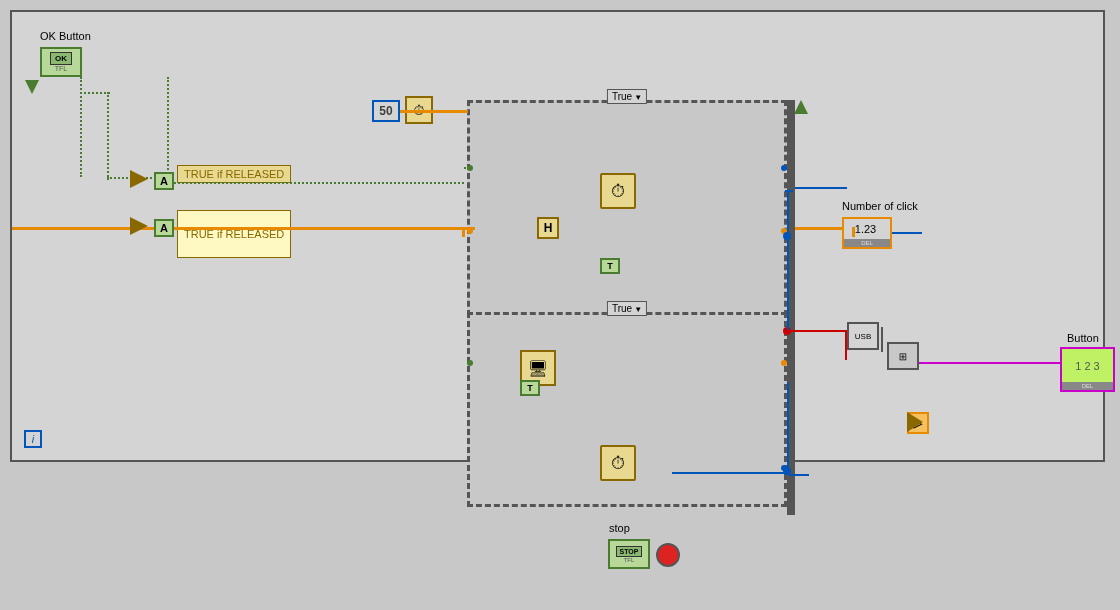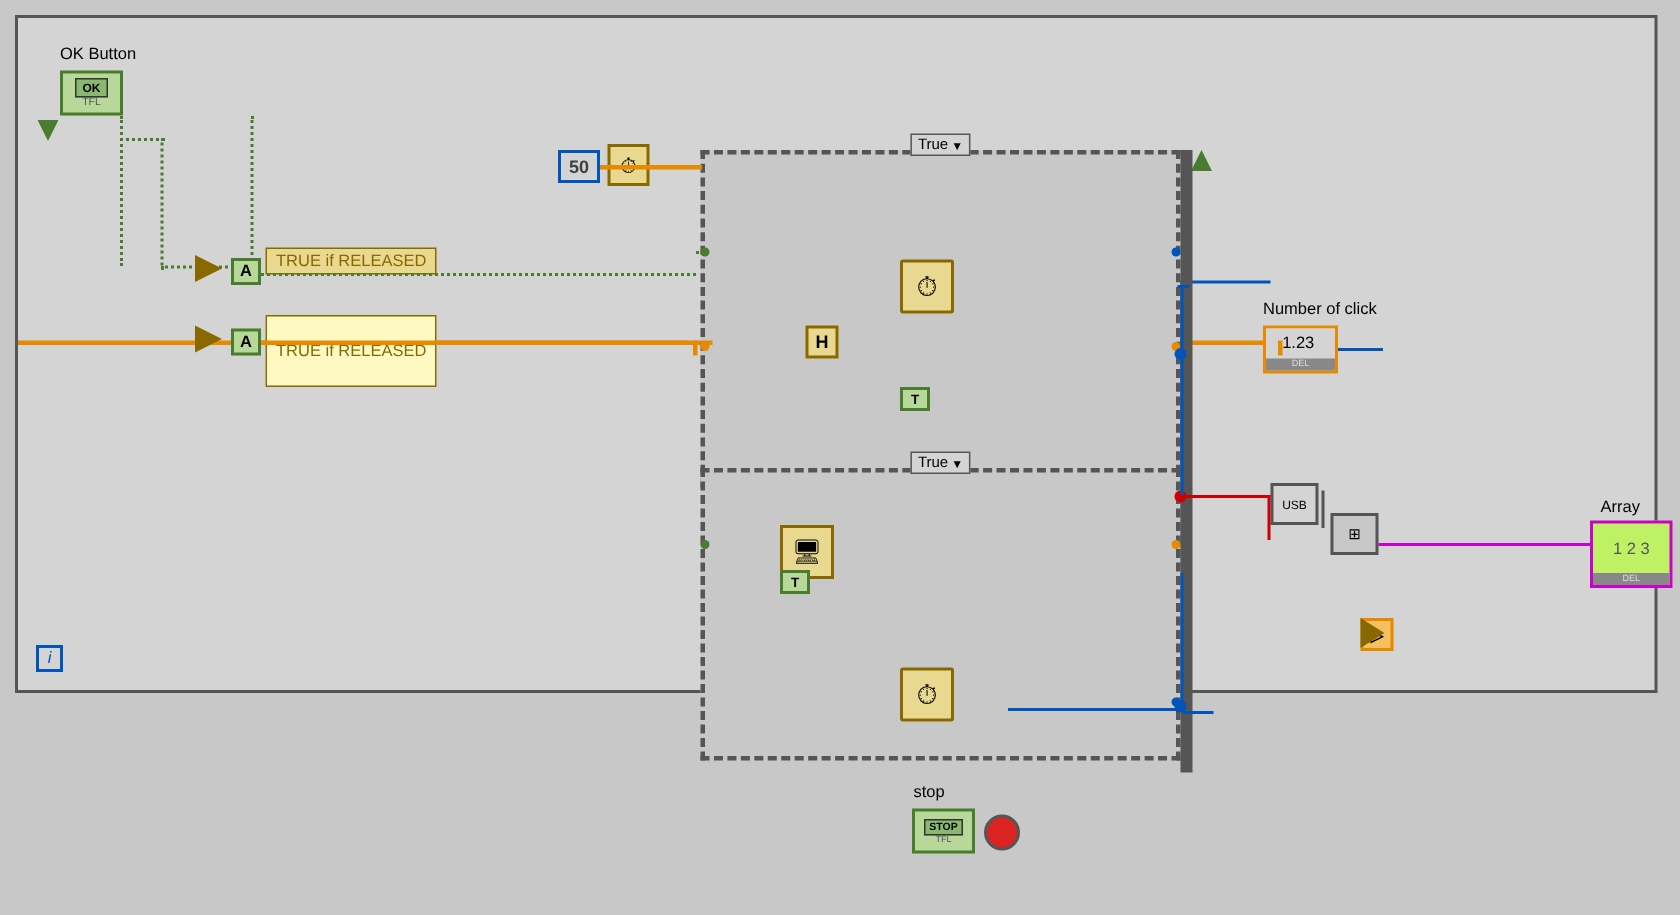--- a/index.html
+++ b/index.html
@@ -612,21 +612,21 @@
   <div class="usb-box" style="top:310px; left:835px;">
     <span style="font-size:8px;">USB</span>
   </div>
 
   <div class="feedback-orange" style="top:400px; left:895px;">▷</div>
 
   <div class="arr-build-box" style="top:330px; left:875px;">⊞</div>
 
   <div class="wire-pink-h" style="top:350px; left:907px; width:145px;"></div>
 
-  <div class="array-label">Array</div>
+  <div class="array-label">Button</div>
 
   <div class="array-display">
     <div class="array-display-inner">
       <span>1 2 3</span>
     </div>
     <div class="array-display-bottom">
       <span>DEL</span>
     </div>
   </div>
 

